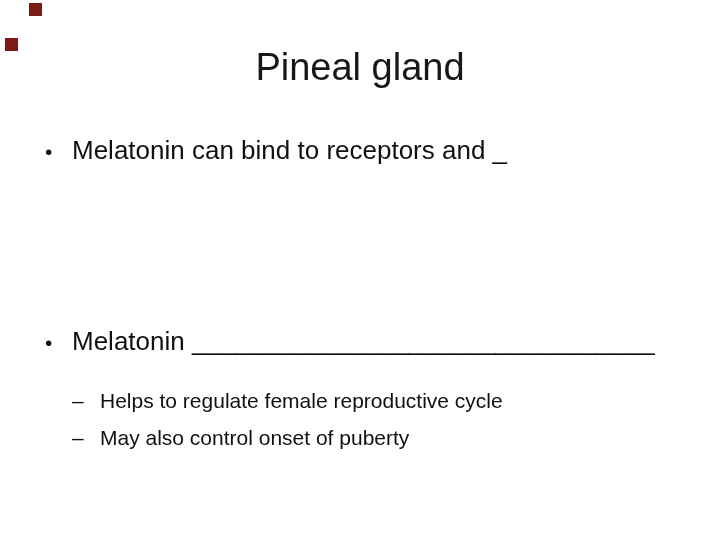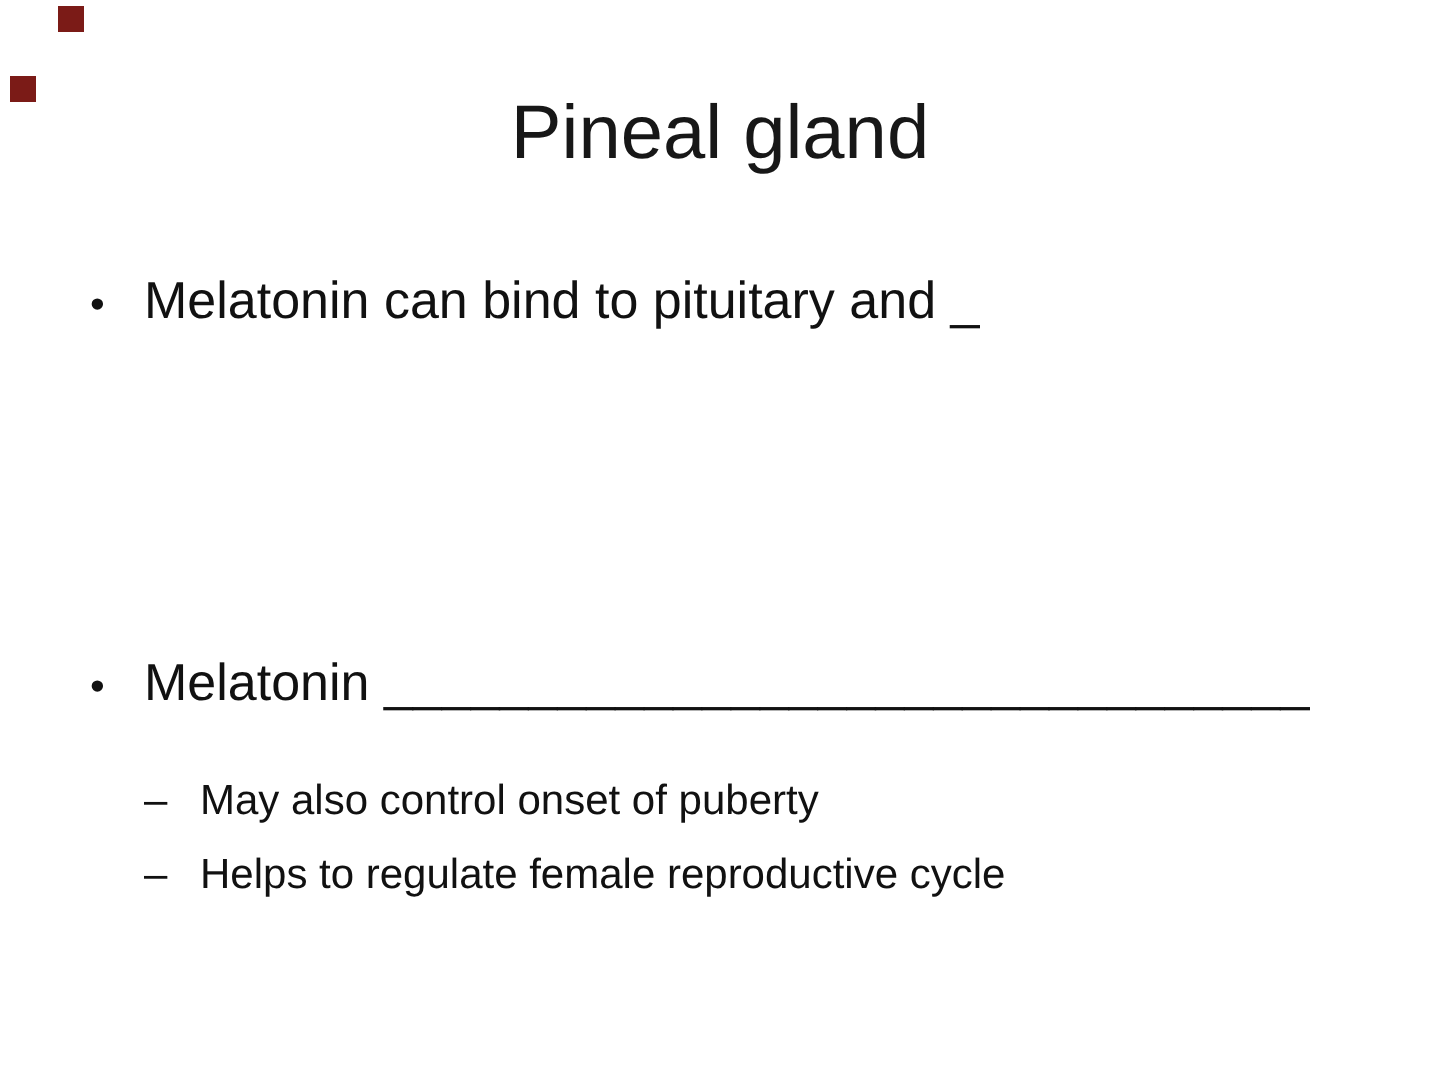--- a/index.html
+++ b/index.html
@@ -73,29 +73,29 @@
 <body>
 
 <div class="slide">
 
   <div class="decor-sq one" style="background: rgb(123, 27, 23);"></div>
   <div class="decor-sq two" style="background: rgb(123, 27, 23);"></div>
 
   <div class="title">Pineal gland</div>
 
   <div class="bullet" style="top:132px">
-    <span class="marker">•</span><span>Melatonin can bind to pituitary and _</span>
+    <span class="marker">•</span><span>Melatonin can bind to receptors and _</span>
   </div>
 
   <div class="bullet" style="top:323px">
     <span class="marker">•</span><span>Melatonin ________________________________</span>
   </div>
 
   <div class="sub-bullets">
     <div class="subrow">
-      <span class="submarker">–</span><span>May also control onset of puberty</span>
+      <span class="submarker">–</span><span>Helps to regulate female reproductive cycle</span>
     </div>
     <div class="subrow">
-      <span class="submarker">–</span><span>Helps to regulate female reproductive cycle</span>
+      <span class="submarker">–</span><span>May also control onset of puberty</span>
     </div>
   </div>
 
 </div>
 
 </body></html>

